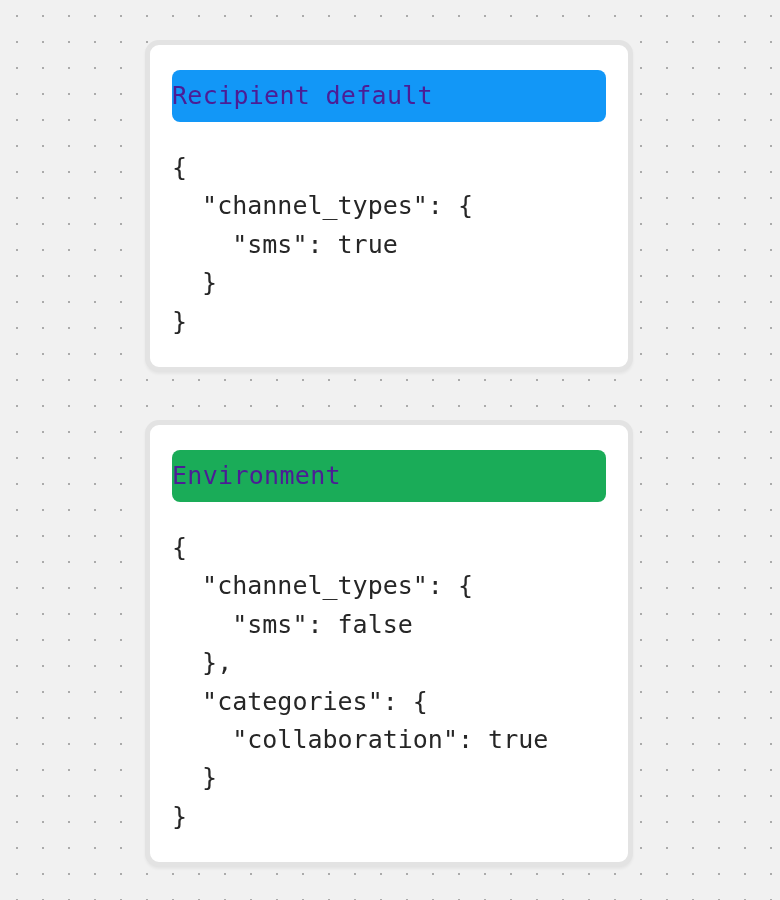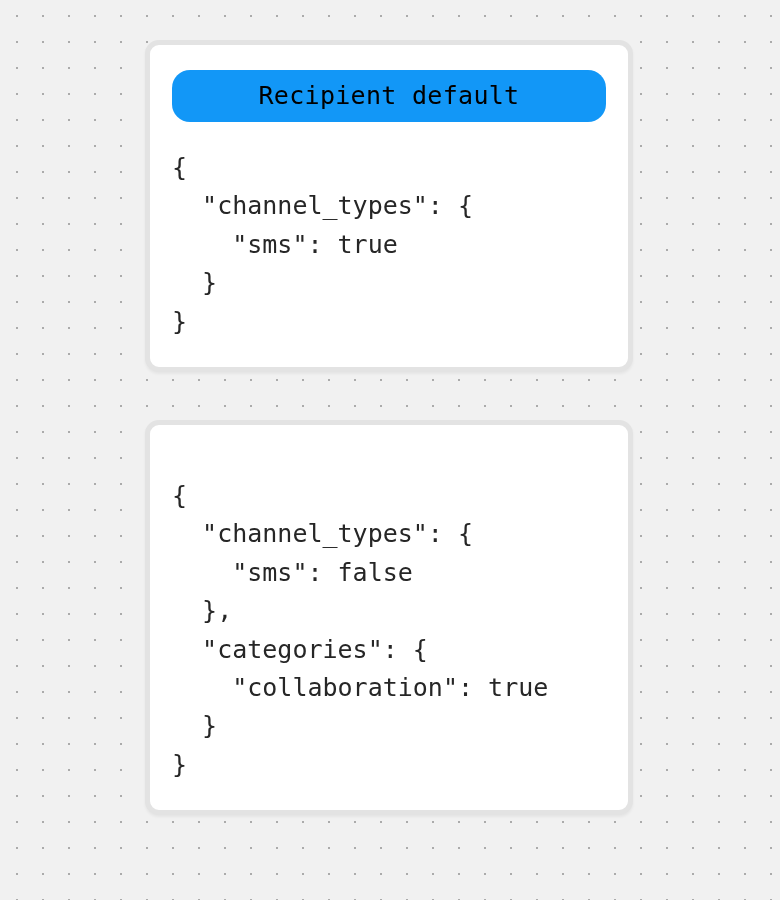--- a/index.html
+++ b/index.html
@@ -24,23 +24,22 @@
     border: 5px solid #E3E3E3;
     border-radius: 14px;
     padding: 25px 22px 26px 22px;
     box-shadow: 0 2px 3px rgba(0,0,0,0.05);
   }
   .card + .card { margin-top: 48px; }
 
   .badge {
     height: 52px;
     line-height: 52px;
-    border-radius: 18px;
-    text-align: center;
-    color: #000000;
+    border-radius: 8px;
+    color: #4c1d95;
     font-size: 25px;
     letter-spacing: 0.3px;
     white-space: pre;
     overflow: hidden;
   }
 
   .code {
     margin-top: 27px;
     font-size: 25px;
     color: #262626;
@@ -61,20 +60,21 @@
     <div class="code">
         <div class="code-line">{</div>
         <div class="code-line">  "channel_types": {</div>
         <div class="code-line">    "sms": true</div>
         <div class="code-line">  }</div>
         <div class="code-line">}</div>
       </div>
   </section>
 
   <section class="card">
+    <div class="badge" style="background-color: rgb(26, 172, 88);">Environment</div>
     <div class="code">
         <div class="code-line">{</div>
         <div class="code-line">  "channel_types": {</div>
         <div class="code-line">    "sms": false</div>
         <div class="code-line">  },</div>
         <div class="code-line">  "categories": {</div>
         <div class="code-line">    "collaboration": true</div>
         <div class="code-line">  }</div>
         <div class="code-line">}</div>
       </div>

